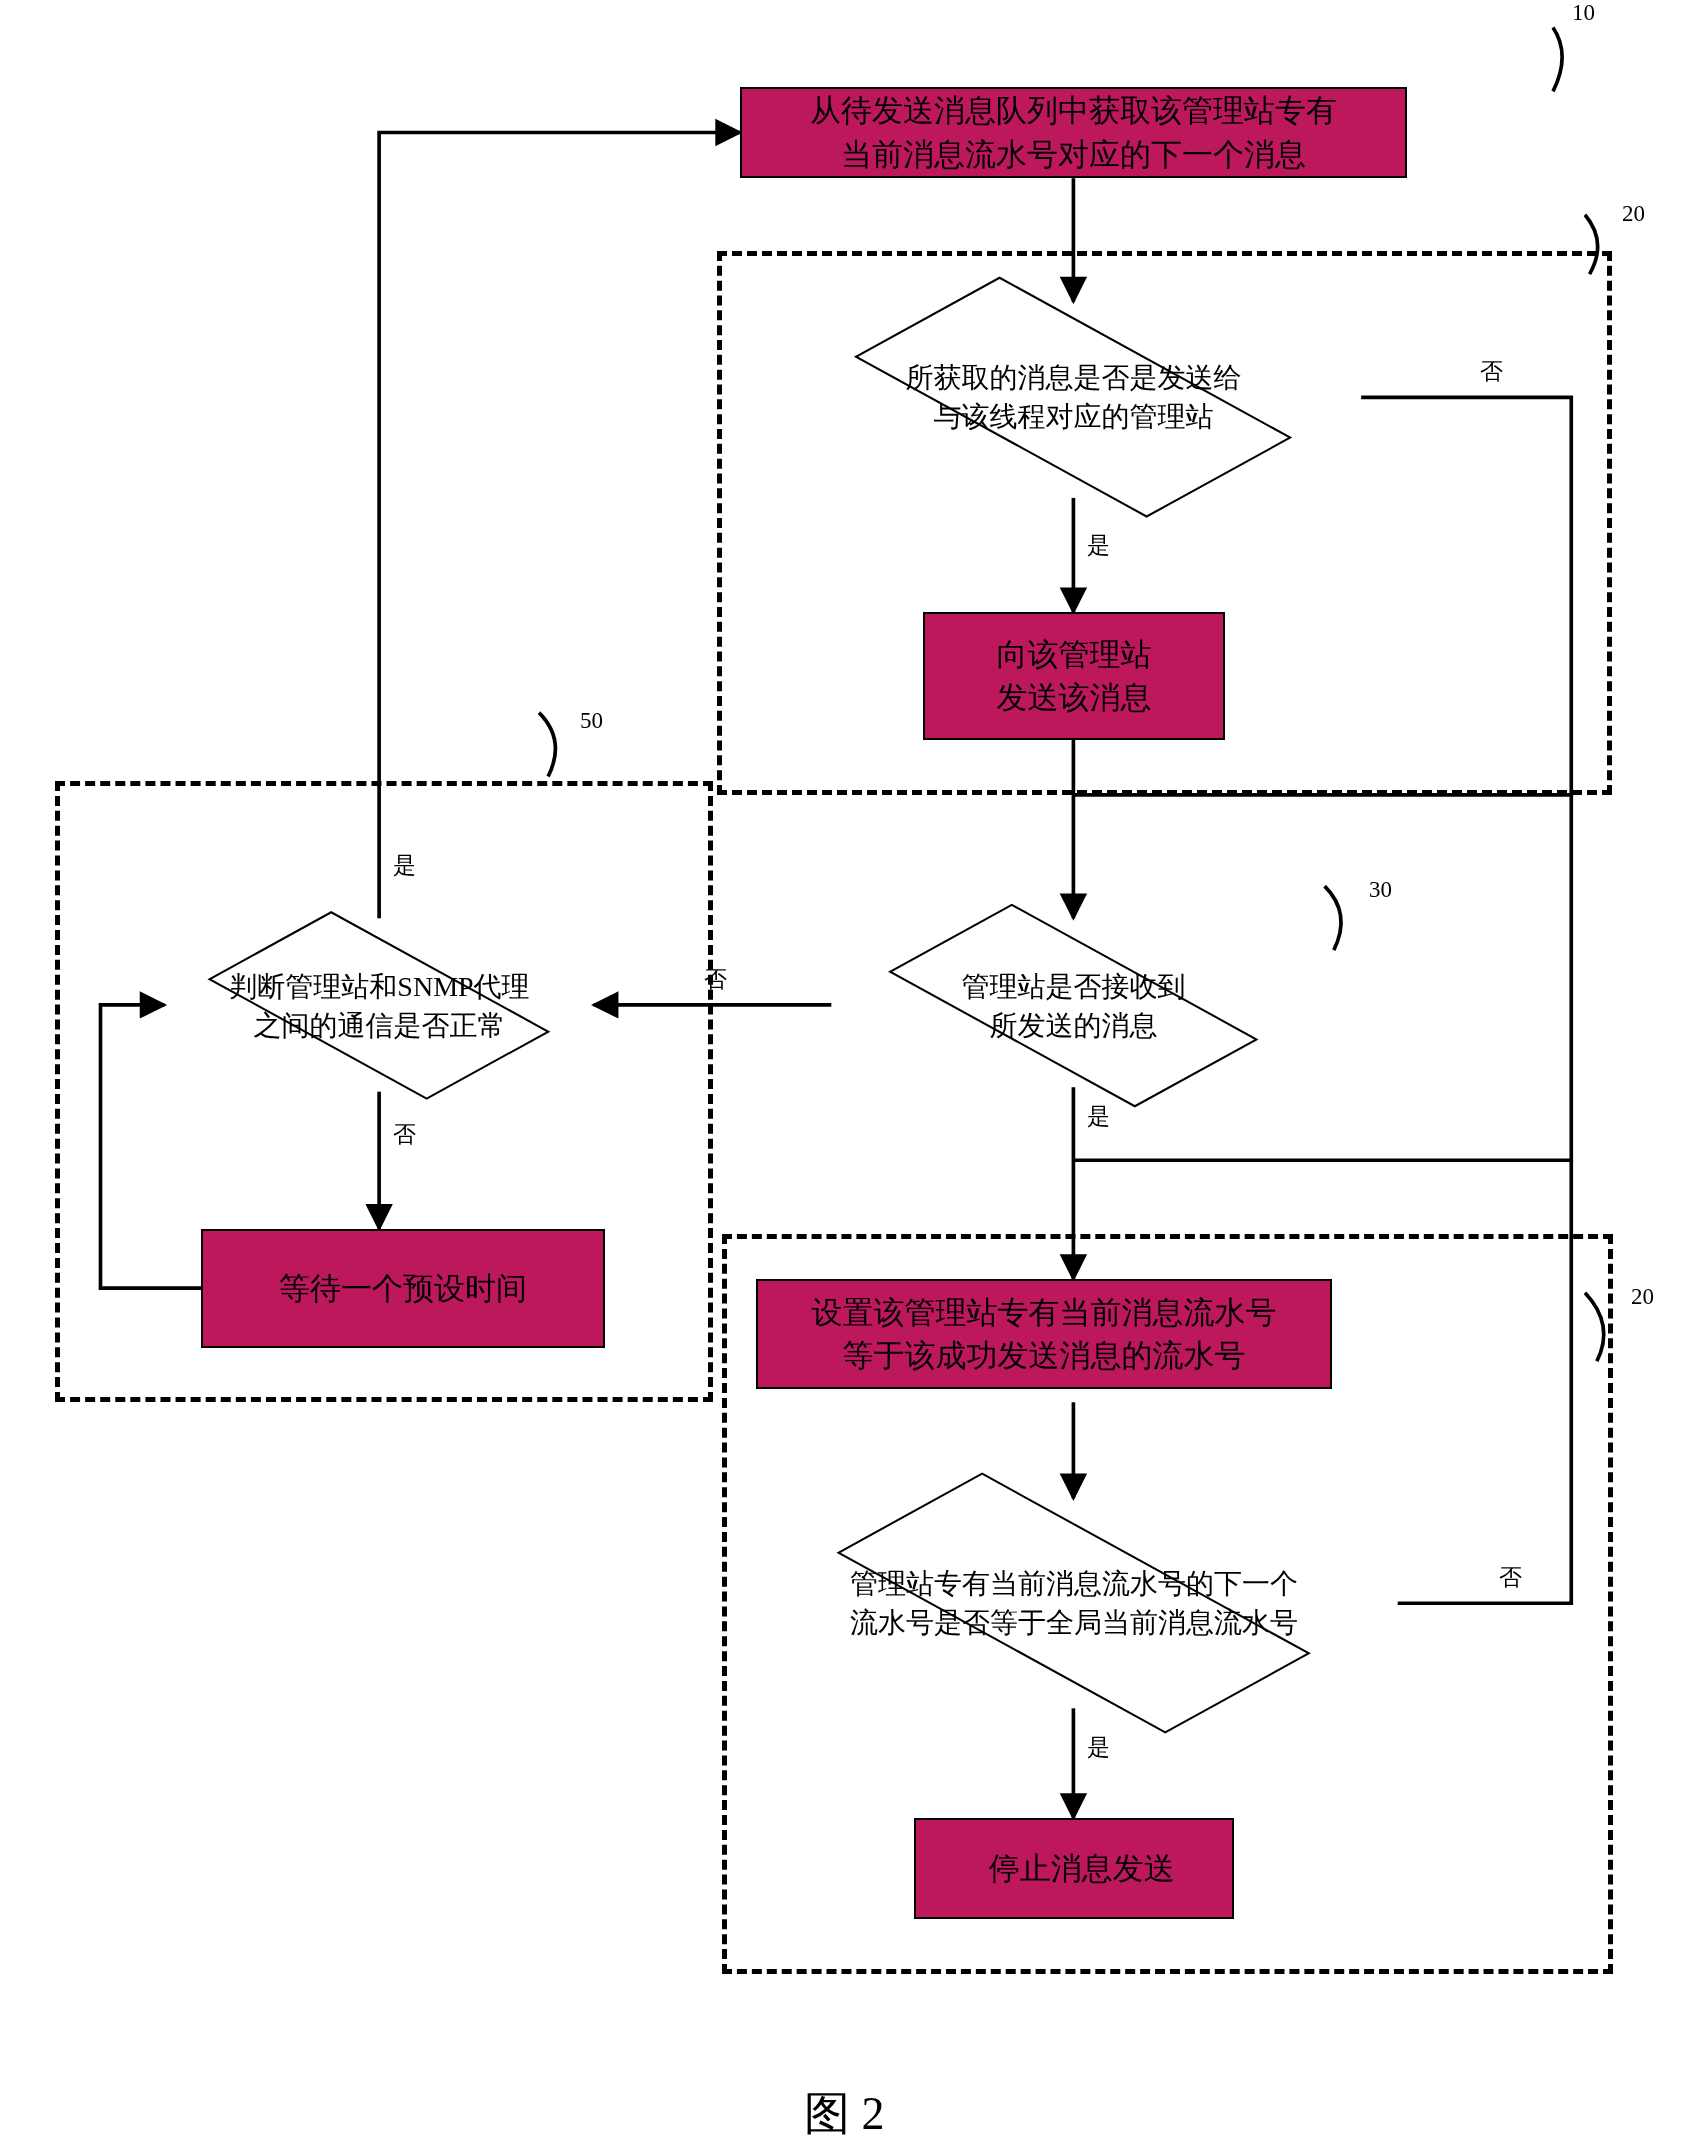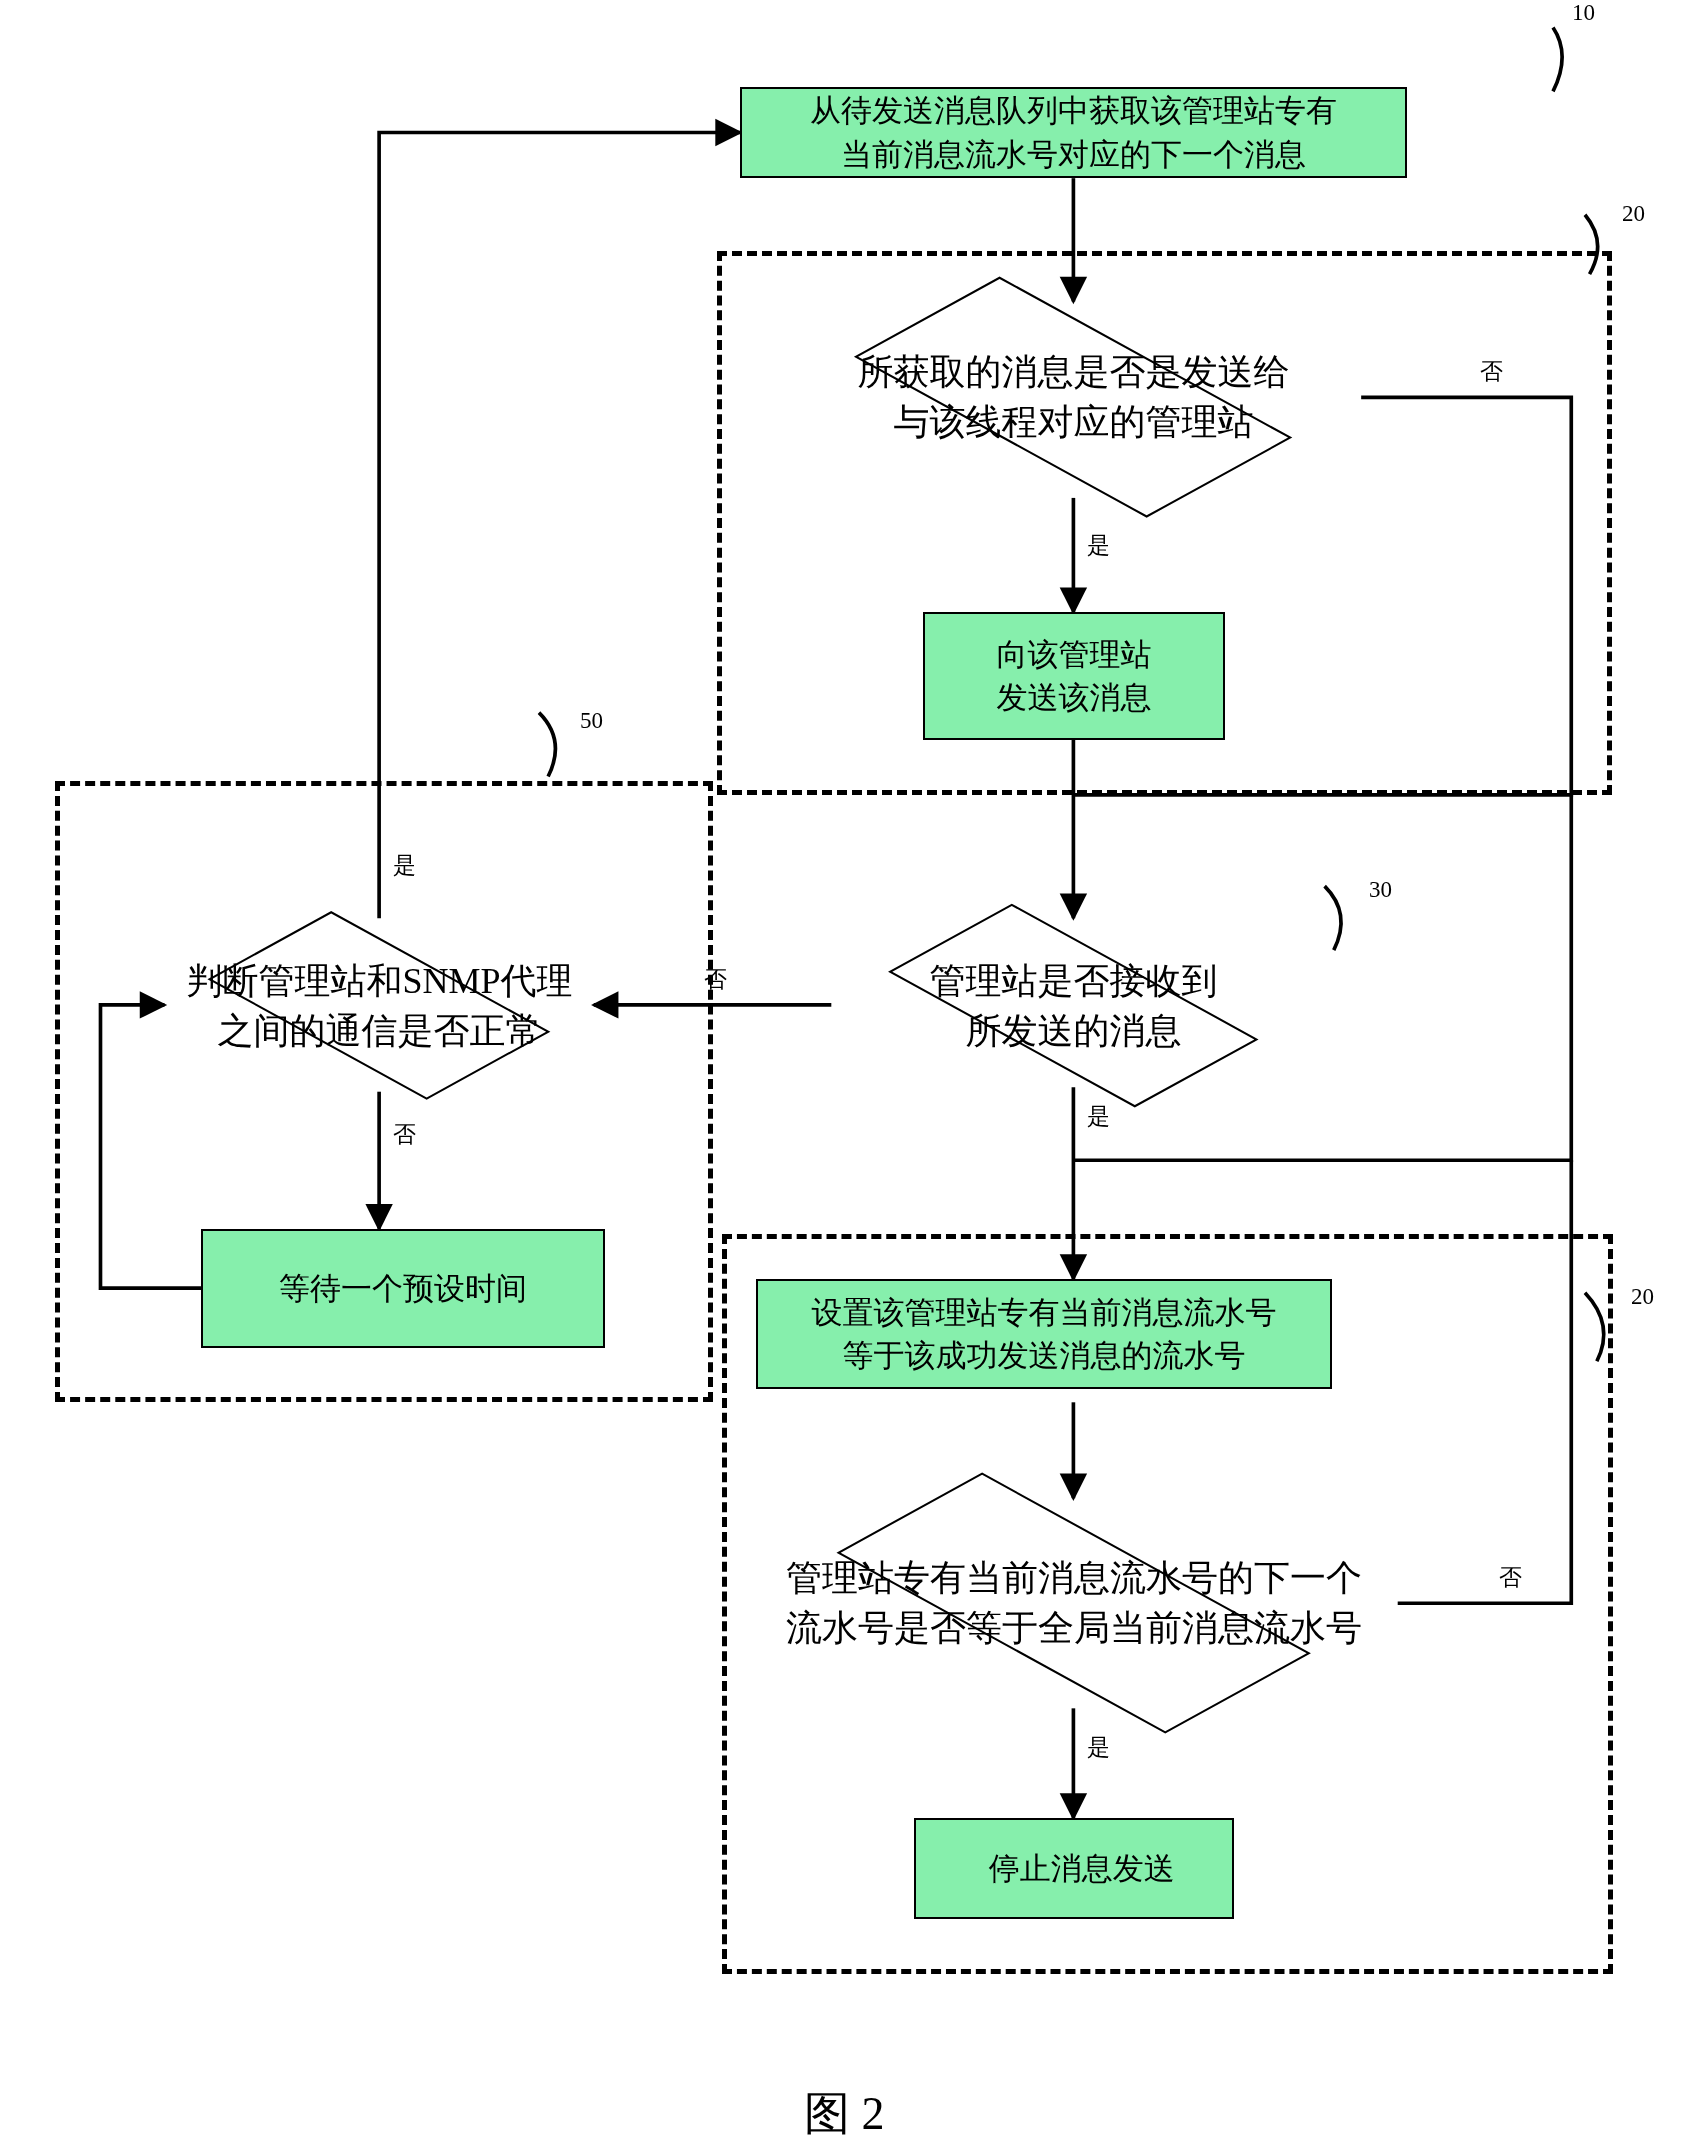--- a/index.html
+++ b/index.html
@@ -9,21 +9,21 @@
     font-family: "SimSun", "Microsoft YaHei", serif;
   }
   .canvas {
     position: relative;
     width: 1701px;
     height: 2156px;
   }
   .box {
     position: absolute;
     border: 2.7px solid #000;
-    background: #86efac;
+    background: #be185d;
     display: flex;
     align-items: center;
     justify-content: center;
     text-align: center;
     font-size: 31px;
     line-height: 1.4;
     padding: 7.3px;
     box-sizing: border-box;
   }
   .dashed-group {
@@ -49,21 +49,21 @@
     transform: rotate(45deg);
     background: #fff;
     box-sizing: border-box;
   }
   .diamond-text {
     position: absolute;
     left: 0; right: 0;
     top: 50%;
     transform: translateY(-50%);
     text-align: center;
-    font-size: 36px;
+    font-size: 28px;
     line-height: 1.4;
   }
   .label {
     position: absolute;
     font-size: 23px;
   }
   .figlabel {
     position: absolute;
     font-size: 46px;
     font-weight: 500;

